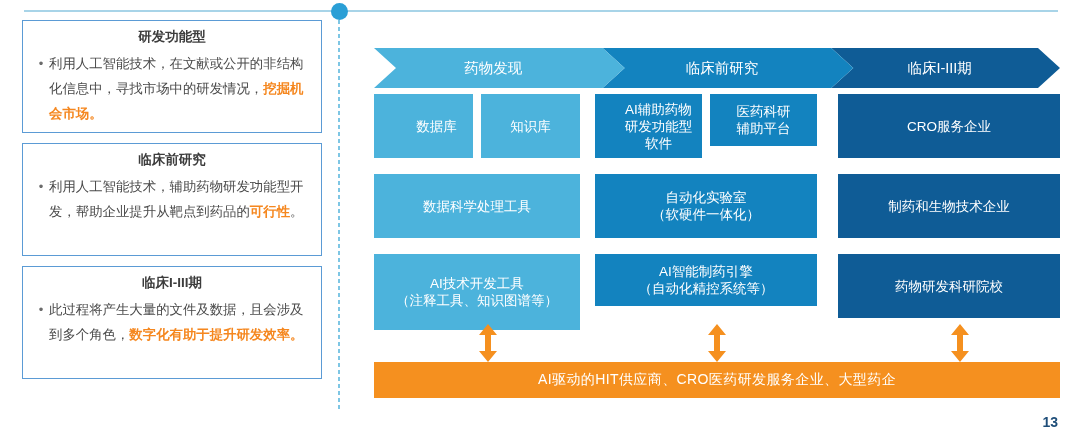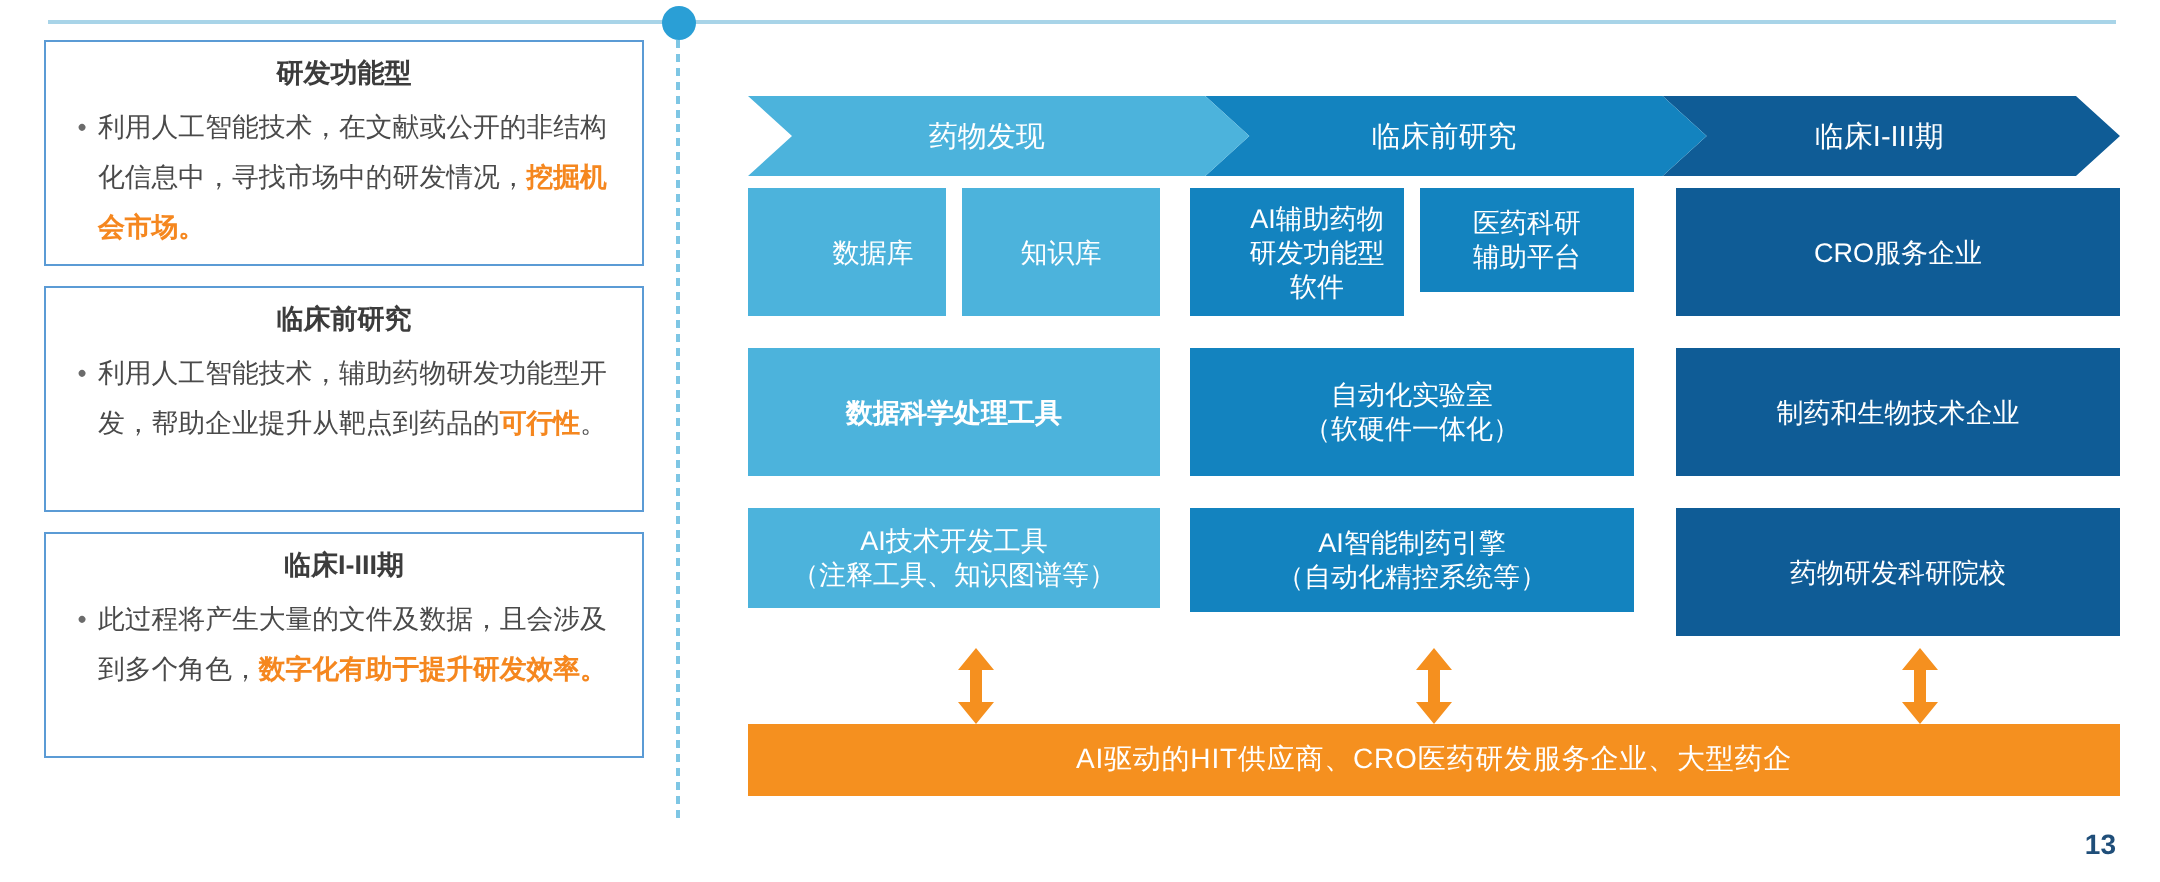--- a/index.html
+++ b/index.html
@@ -117,30 +117,30 @@
 软件</span>
       </div>
       <div class="box" style="left: 336px; width: 107px; top: 0px; height: 52px; background: rgb(19, 131, 191);">
         <span style="white-space: pre-line;">医药科研
 辅助平台</span>
       </div>
       <div class="box" style="left: 464px; width: 222px; top: 0px; height: 64px; background: rgb(15, 92, 150);">
         <span style="white-space: pre-line;">CRO服务企业</span>
       </div>
       <div class="box" style="left: 0px; width: 206px; top: 80px; height: 64px; background: rgb(76, 179, 220);">
-        <span style="white-space: pre-line; font-weight: bold;">数据科学处理工具</span>
+        <span style="white-space: pre-line;">数据科学处理工具</span>
       </div>
       <div class="box" style="left: 221px; width: 222px; top: 80px; height: 64px; background: rgb(19, 131, 191);">
         <span style="white-space: pre-line;">自动化实验室
 （软硬件一体化）</span>
       </div>
       <div class="box" style="left: 464px; width: 222px; top: 80px; height: 64px; background: rgb(15, 92, 150);">
         <span style="white-space: pre-line;">制药和生物技术企业</span>
       </div>
-      <div class="box" style="left: 0px; width: 206px; top: 160px; height: 50px; background: rgb(76, 179, 220);">
+      <div class="box" style="left: 0px; width: 206px; top: 160px; height: 76px; background: rgb(76, 179, 220);">
         <span style="white-space: pre-line;">AI技术开发工具
 （注释工具、知识图谱等）</span>
       </div>
       <div class="box" style="left: 221px; width: 222px; top: 160px; height: 52px; background: rgb(19, 131, 191);">
         <span style="white-space: pre-line;">AI智能制药引擎
 （自动化精控系统等）</span>
       </div>
       <div class="box" style="left: 464px; width: 222px; top: 160px; height: 64px; background: rgb(15, 92, 150);">
         <span style="white-space: pre-line;">药物研发科研院校</span>
       </div>

